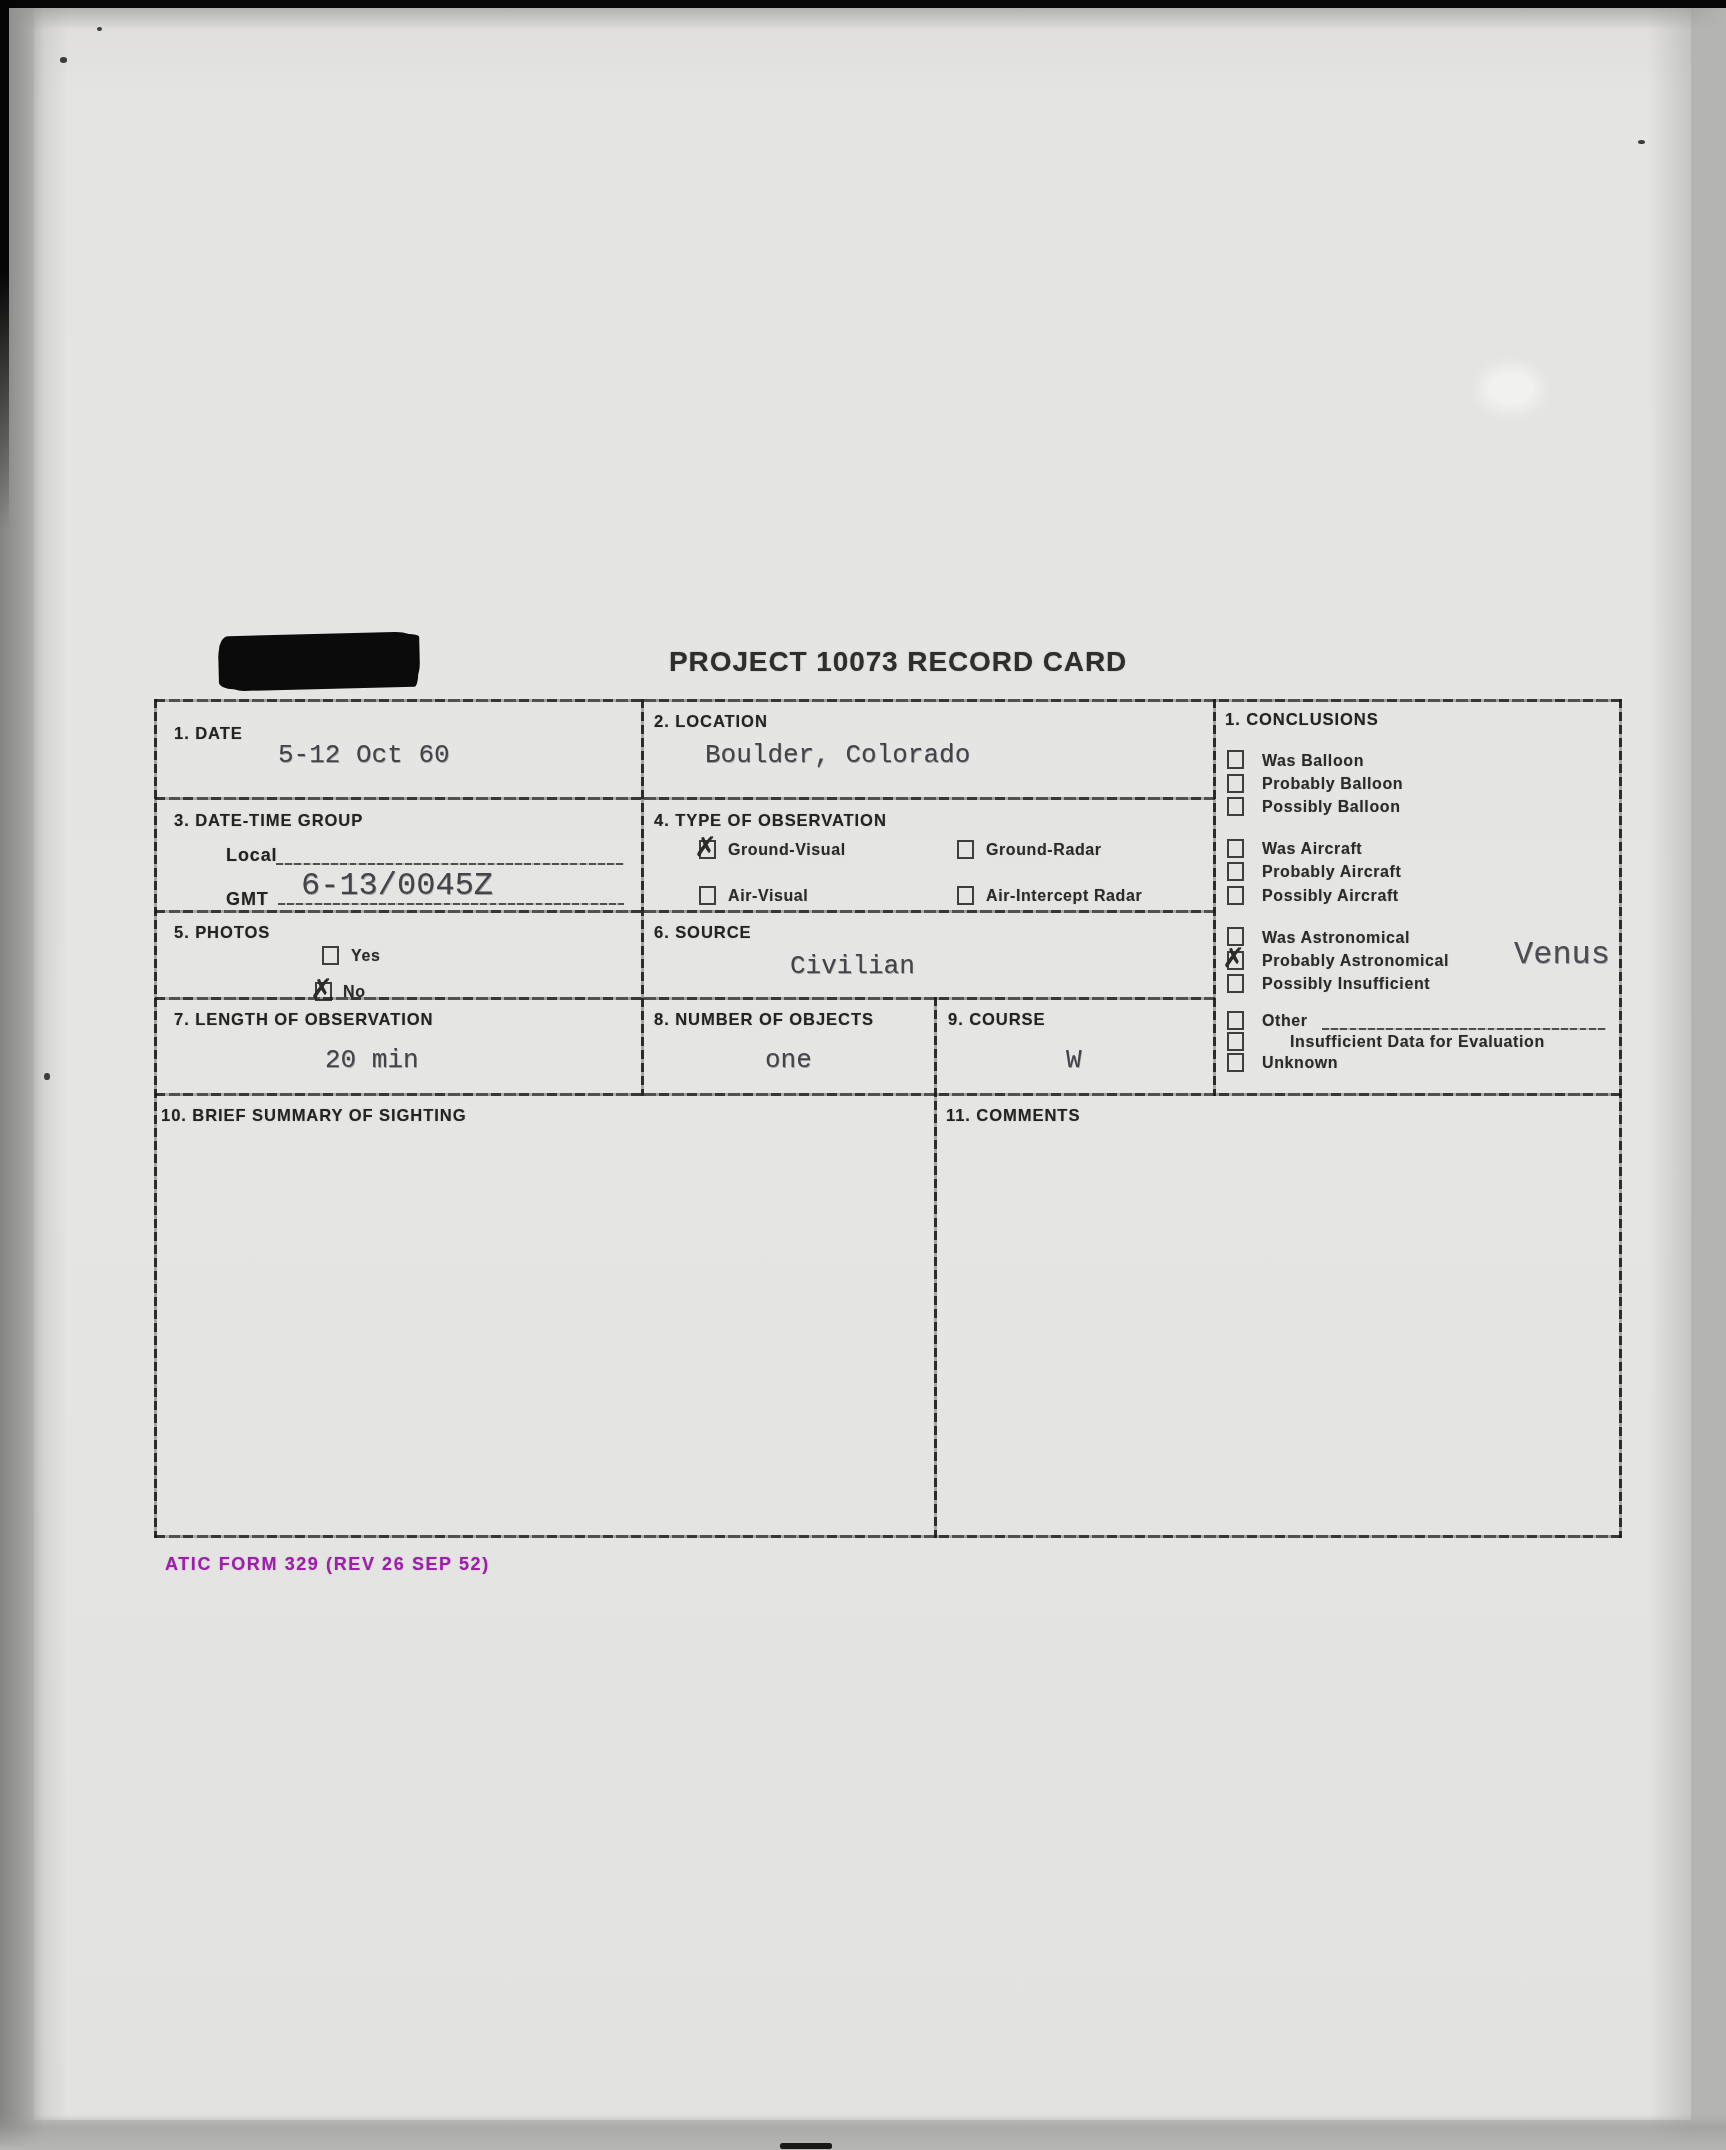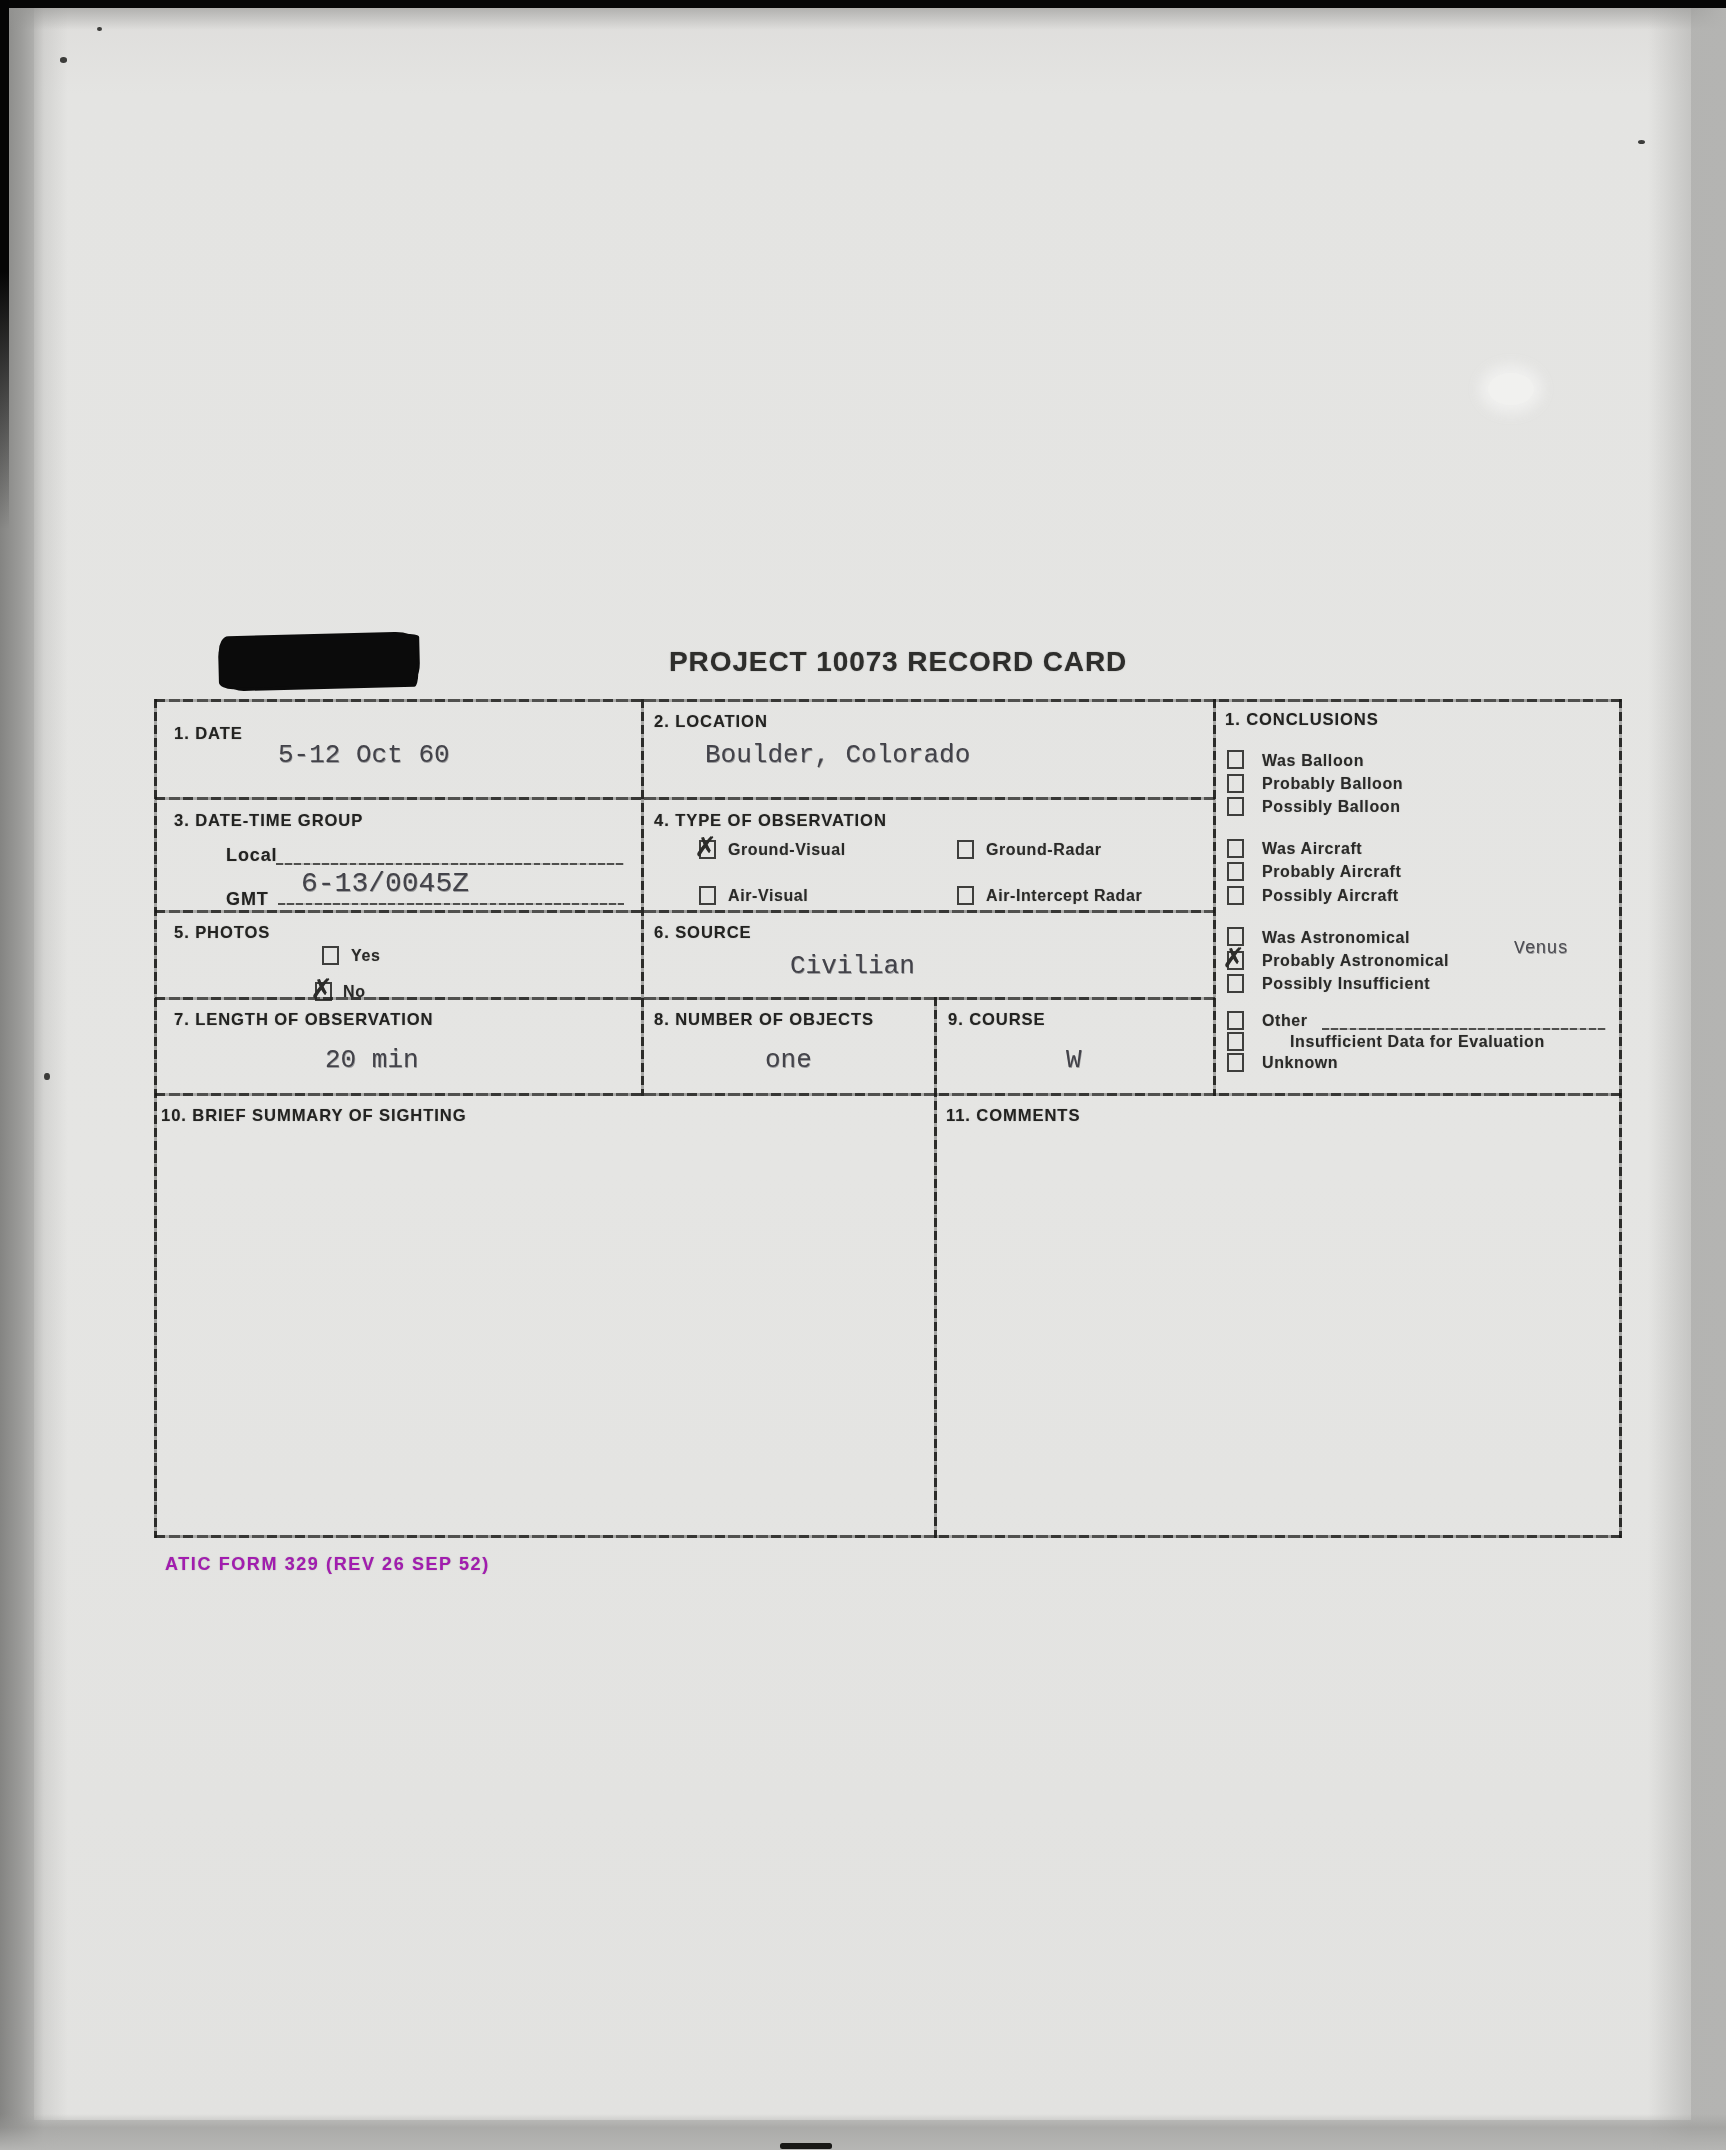--- a/index.html
+++ b/index.html
@@ -87,21 +87,21 @@
   <div class="plabel" style="left:174px;top:724px;">1. DATE</div>
   <div class="typed" style="left:278px;top:742px;">5-12 Oct 60</div>
 
   <div class="plabel" style="left:654px;top:712px;">2. LOCATION</div>
   <div class="typed" style="left:705px;top:742px;">Boulder, Colorado</div>
 
   <div class="plabel" style="left:174px;top:811px;">3. DATE-TIME GROUP</div>
   <div class="plabel" style="left:226px;top:845px;font-size:18px;">Local</div>
   <div class="dashline" style="left:276px;top:863px;width:348px;"></div>
   <div class="plabel" style="left:226px;top:889px;font-size:18px;">GMT</div>
-  <div class="typed" style="left:301px;top:870px;font-size:28px;">6-13/0045Z</div>
+  <div class="typed" style="left:301px;top:870px;font-size:32px;">6-13/0045Z</div>
   <div class="dashline" style="left:278px;top:903px;width:346px;"></div>
 
   <div class="plabel" style="left:654px;top:811px;">4. TYPE OF OBSERVATION</div>
   <span class="cbx" style="left:699px;top:840px;">
       <span class="mark">✗</span>
     </span>
   <div class="clabel" style="left:728px;top:841px;">Ground-Visual</div>
   <span class="cbx" style="left:957px;top:840px;">
       <span class="mark"></span>
     </span>
@@ -168,21 +168,21 @@
   <div class="clabel" style="left:1262px;top:887px;">Possibly Aircraft</div>
 
   <span class="cbx" style="left:1227px;top:927px;">
       <span class="mark"></span>
     </span>
   <div class="clabel" style="left:1262px;top:929px;">Was Astronomical</div>
   <span class="cbx" style="left:1227px;top:951px;">
       <span class="mark">✗</span>
     </span>
   <div class="clabel" style="left:1262px;top:952px;">Probably Astronomical</div>
-  <div class="typed" style="left:1514px;top:939px;font-size:18px;color:#4c4c52;">Venus</div>
+  <div class="typed" style="left:1514px;top:939px;font-size:32px;color:#4c4c52;">Venus</div>
   <span class="cbx" style="left:1227px;top:974px;">
       <span class="mark"></span>
     </span>
   <div class="clabel" style="left:1262px;top:975px;">Possibly Insufficient</div>
 
   <span class="cbx" style="left:1227px;top:1011px;">
       <span class="mark"></span>
     </span>
   <div class="clabel" style="left:1262px;top:1012px;">Other</div>
   <div class="dashline" style="left:1322px;top:1028px;width:284px;"></div>

